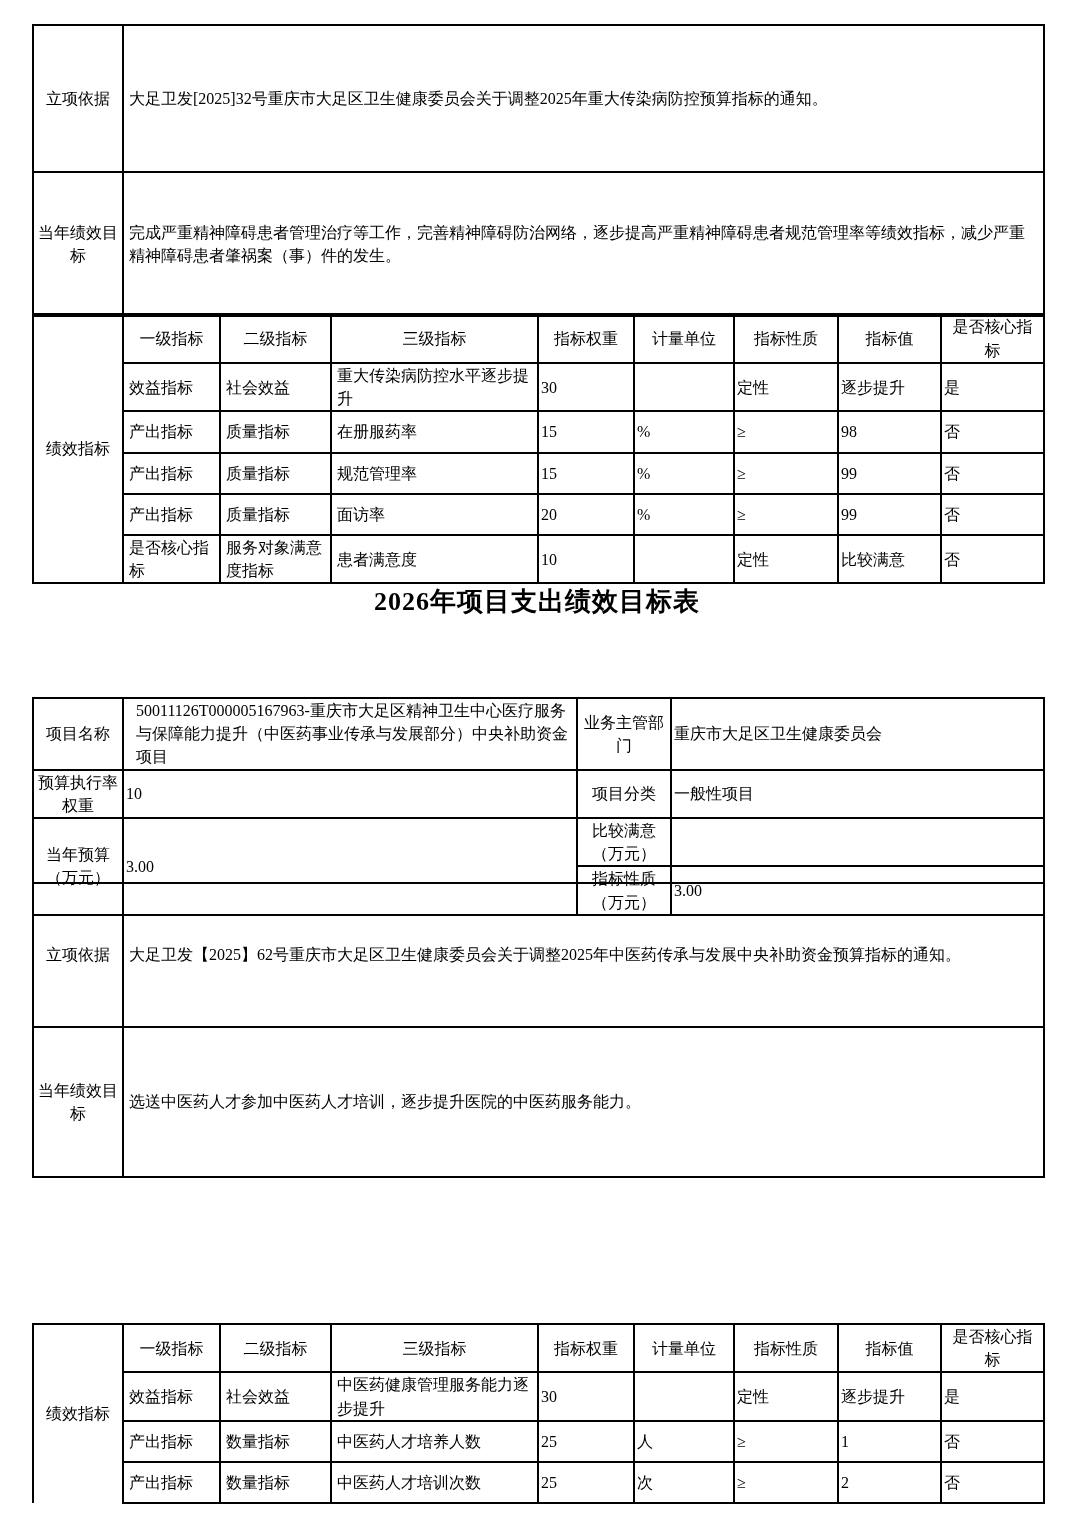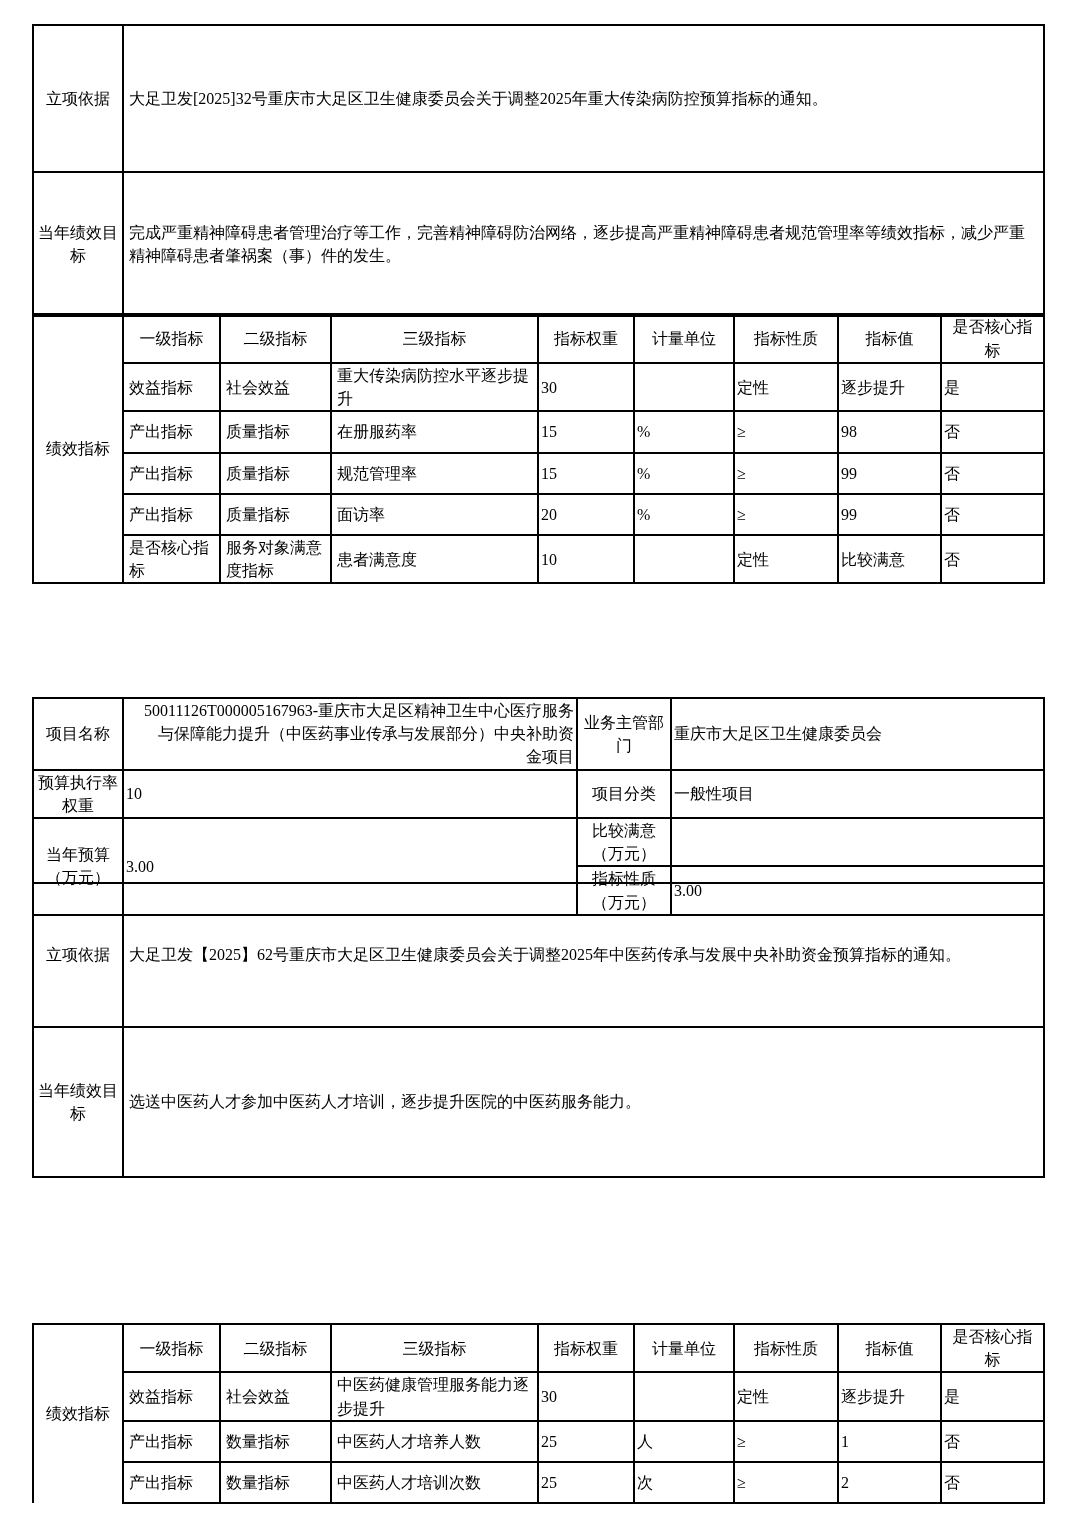--- a/index.html
+++ b/index.html
@@ -10,21 +10,21 @@
   table.tbl {
     position:absolute; left:32px; width:1011px;
     border-collapse:collapse; table-layout:fixed;
     font-size:16px; line-height:1.45; color:#000;
   }
   .tbl td { border:2px solid #000; vertical-align:middle; overflow:hidden; }
   td.label { text-align:center; padding:0 2px; }
   td.c { text-align:left; padding:8px 2px; }
   td.l { text-align:left; padding:0 8px 0 5px; }
   td.hd { text-align:center; padding:0 6px; }
-  td.name-cell { text-align:right; padding:0 2px 0 20px; }
+  td.name-cell { text-align:left; padding:0 2px 0 12px; }
   td.nobot { border-bottom:none; }
   .doc-title {
     position:absolute; left:0; top:584px; width:100%;
     text-align:center; font-size:26px; font-weight:bold; letter-spacing:1px;
   }
   .meta {
     position:absolute; left:37px; top:657px; width:1004px;
     display:flex; align-items:baseline; font-size:16px;
   }
   .meta-val { margin-left:28px; }
@@ -123,20 +123,21 @@
       <td class="l">患者满意度</td>
       <td class="c">10</td>
       <td class="c"></td>
       <td class="c">定性</td>
       <td class="c">比较满意</td>
       <td class="c">否</td>
     </tr>
   </tbody>
     </table>
 
+  <div class="doc-title">2026年项目支出绩效目标表</div>
 
 
   <table class="tbl" style="top:697px">
     <colgroup>
         <col style="width:90px">
         <col style="width:454px">
         <col style="width:94px">
         <col style="width:373px">
       </colgroup>
     <tbody>

